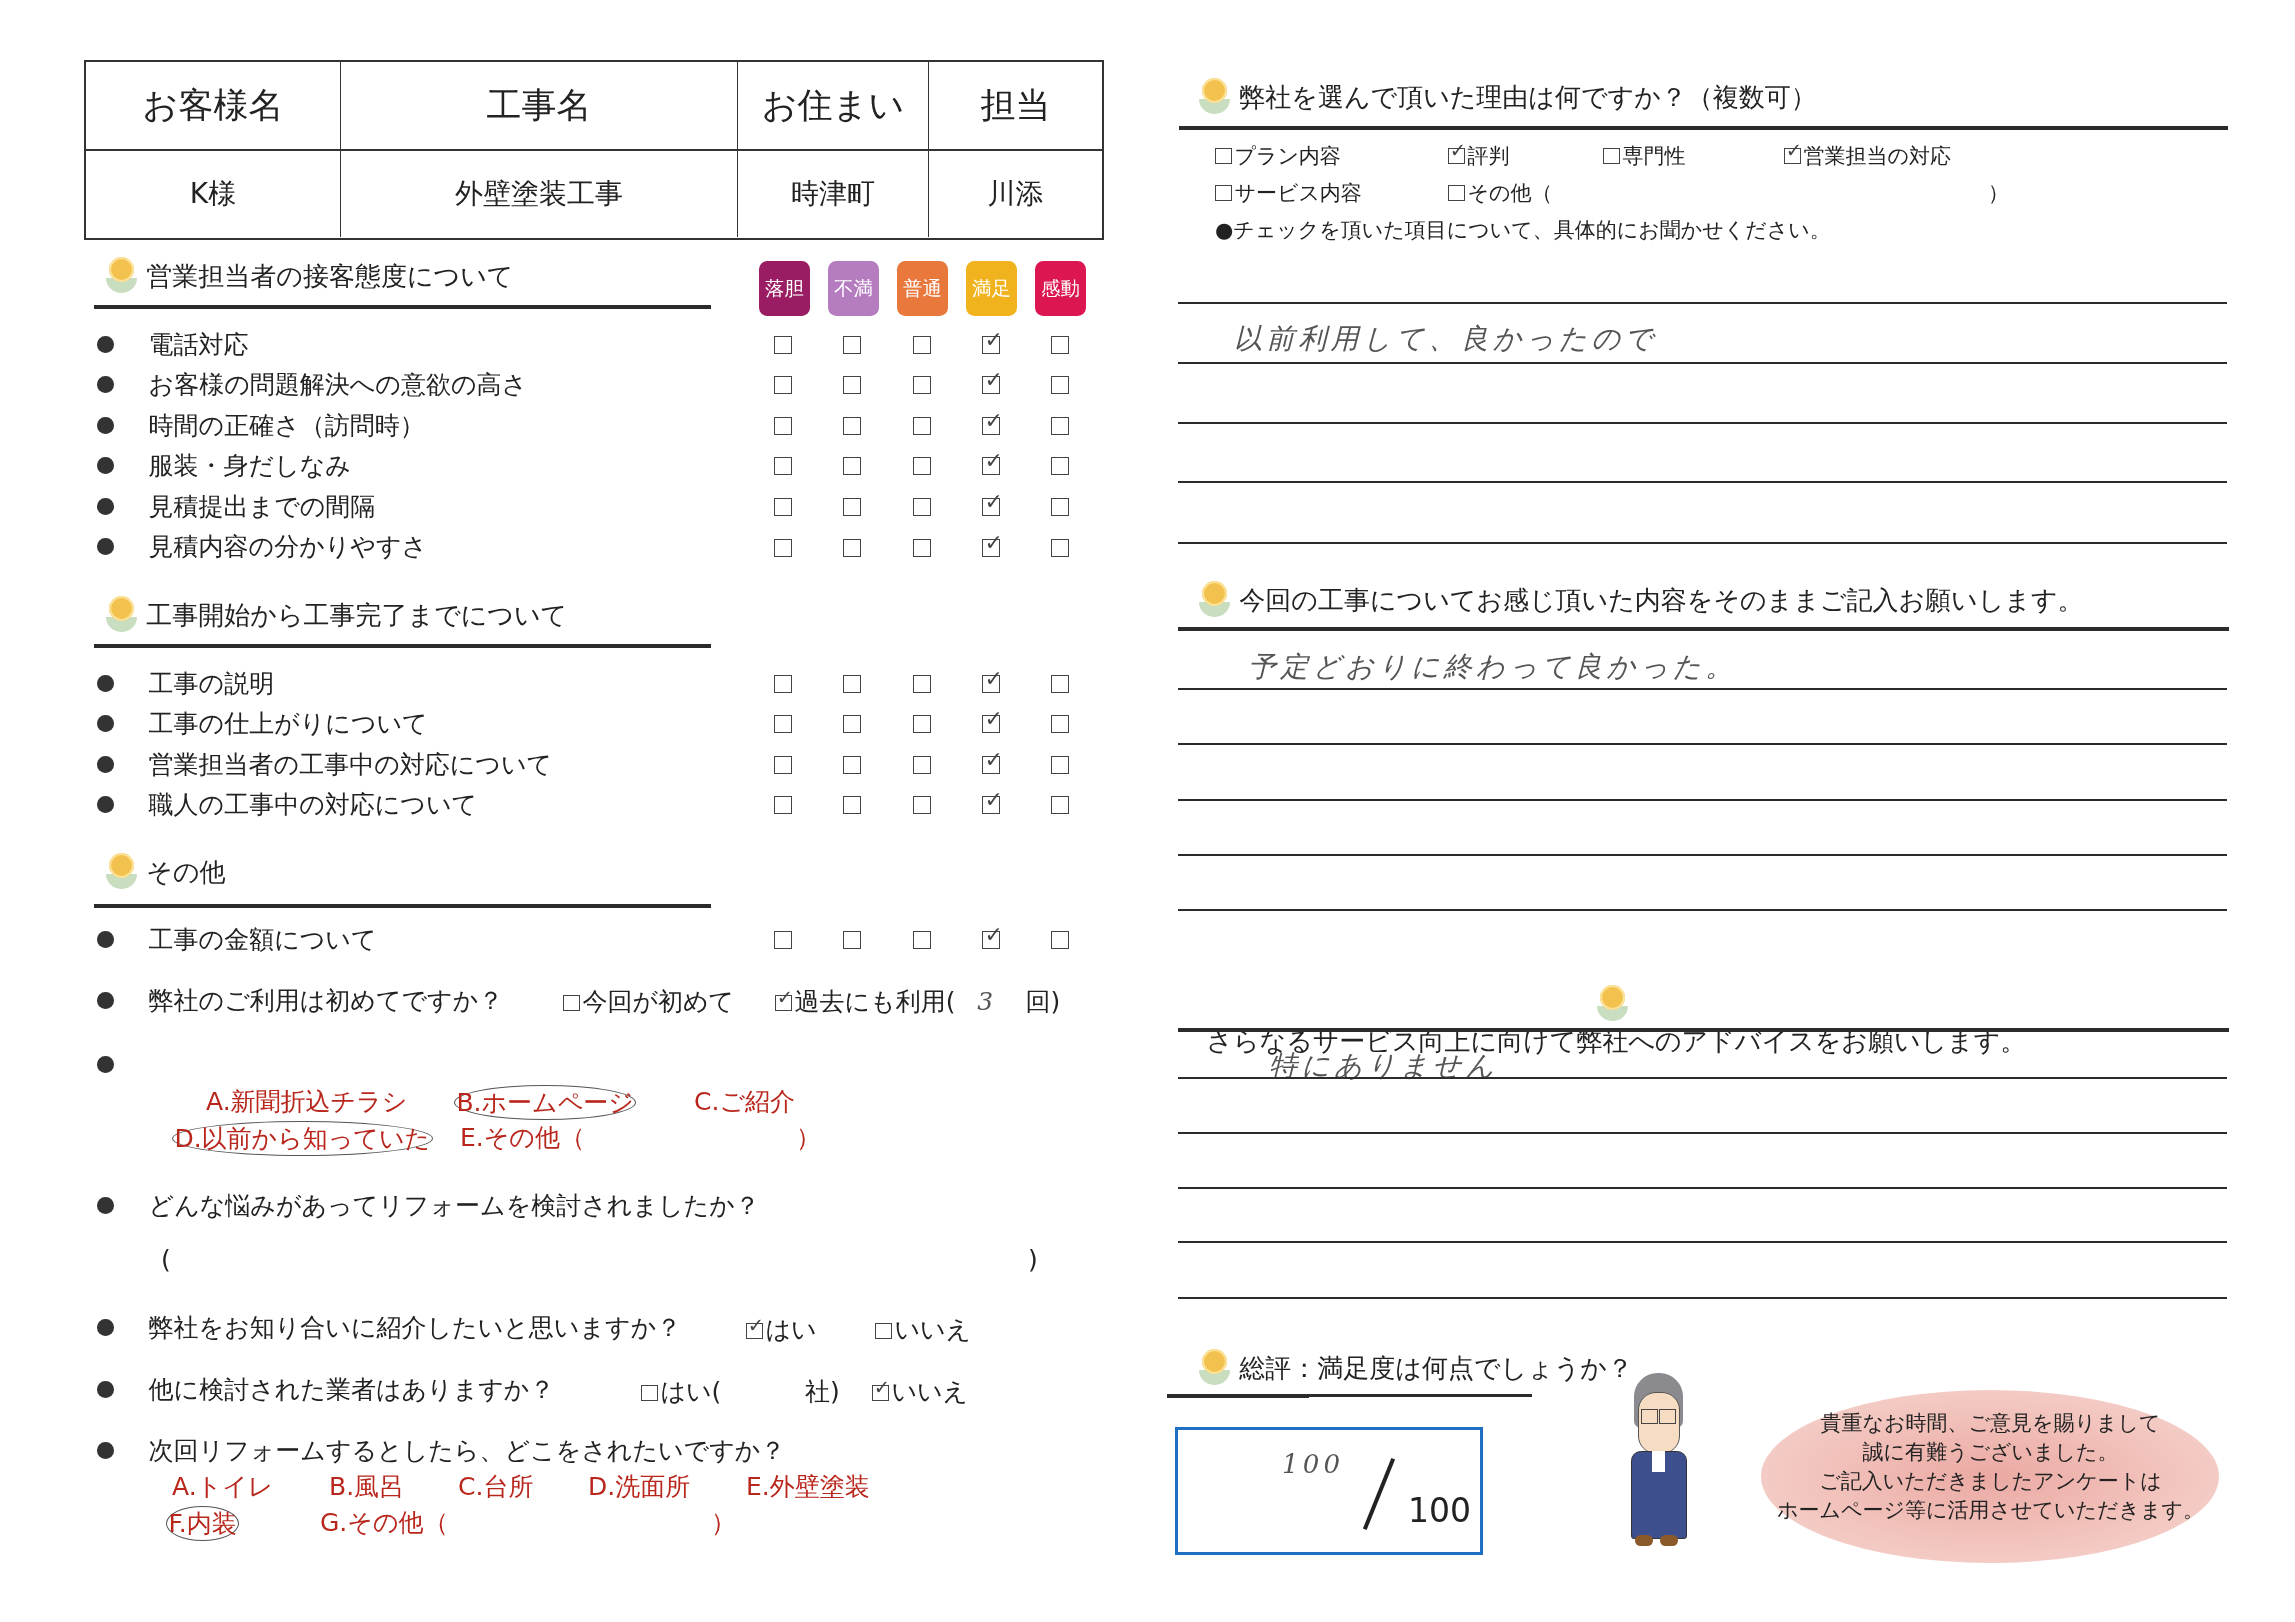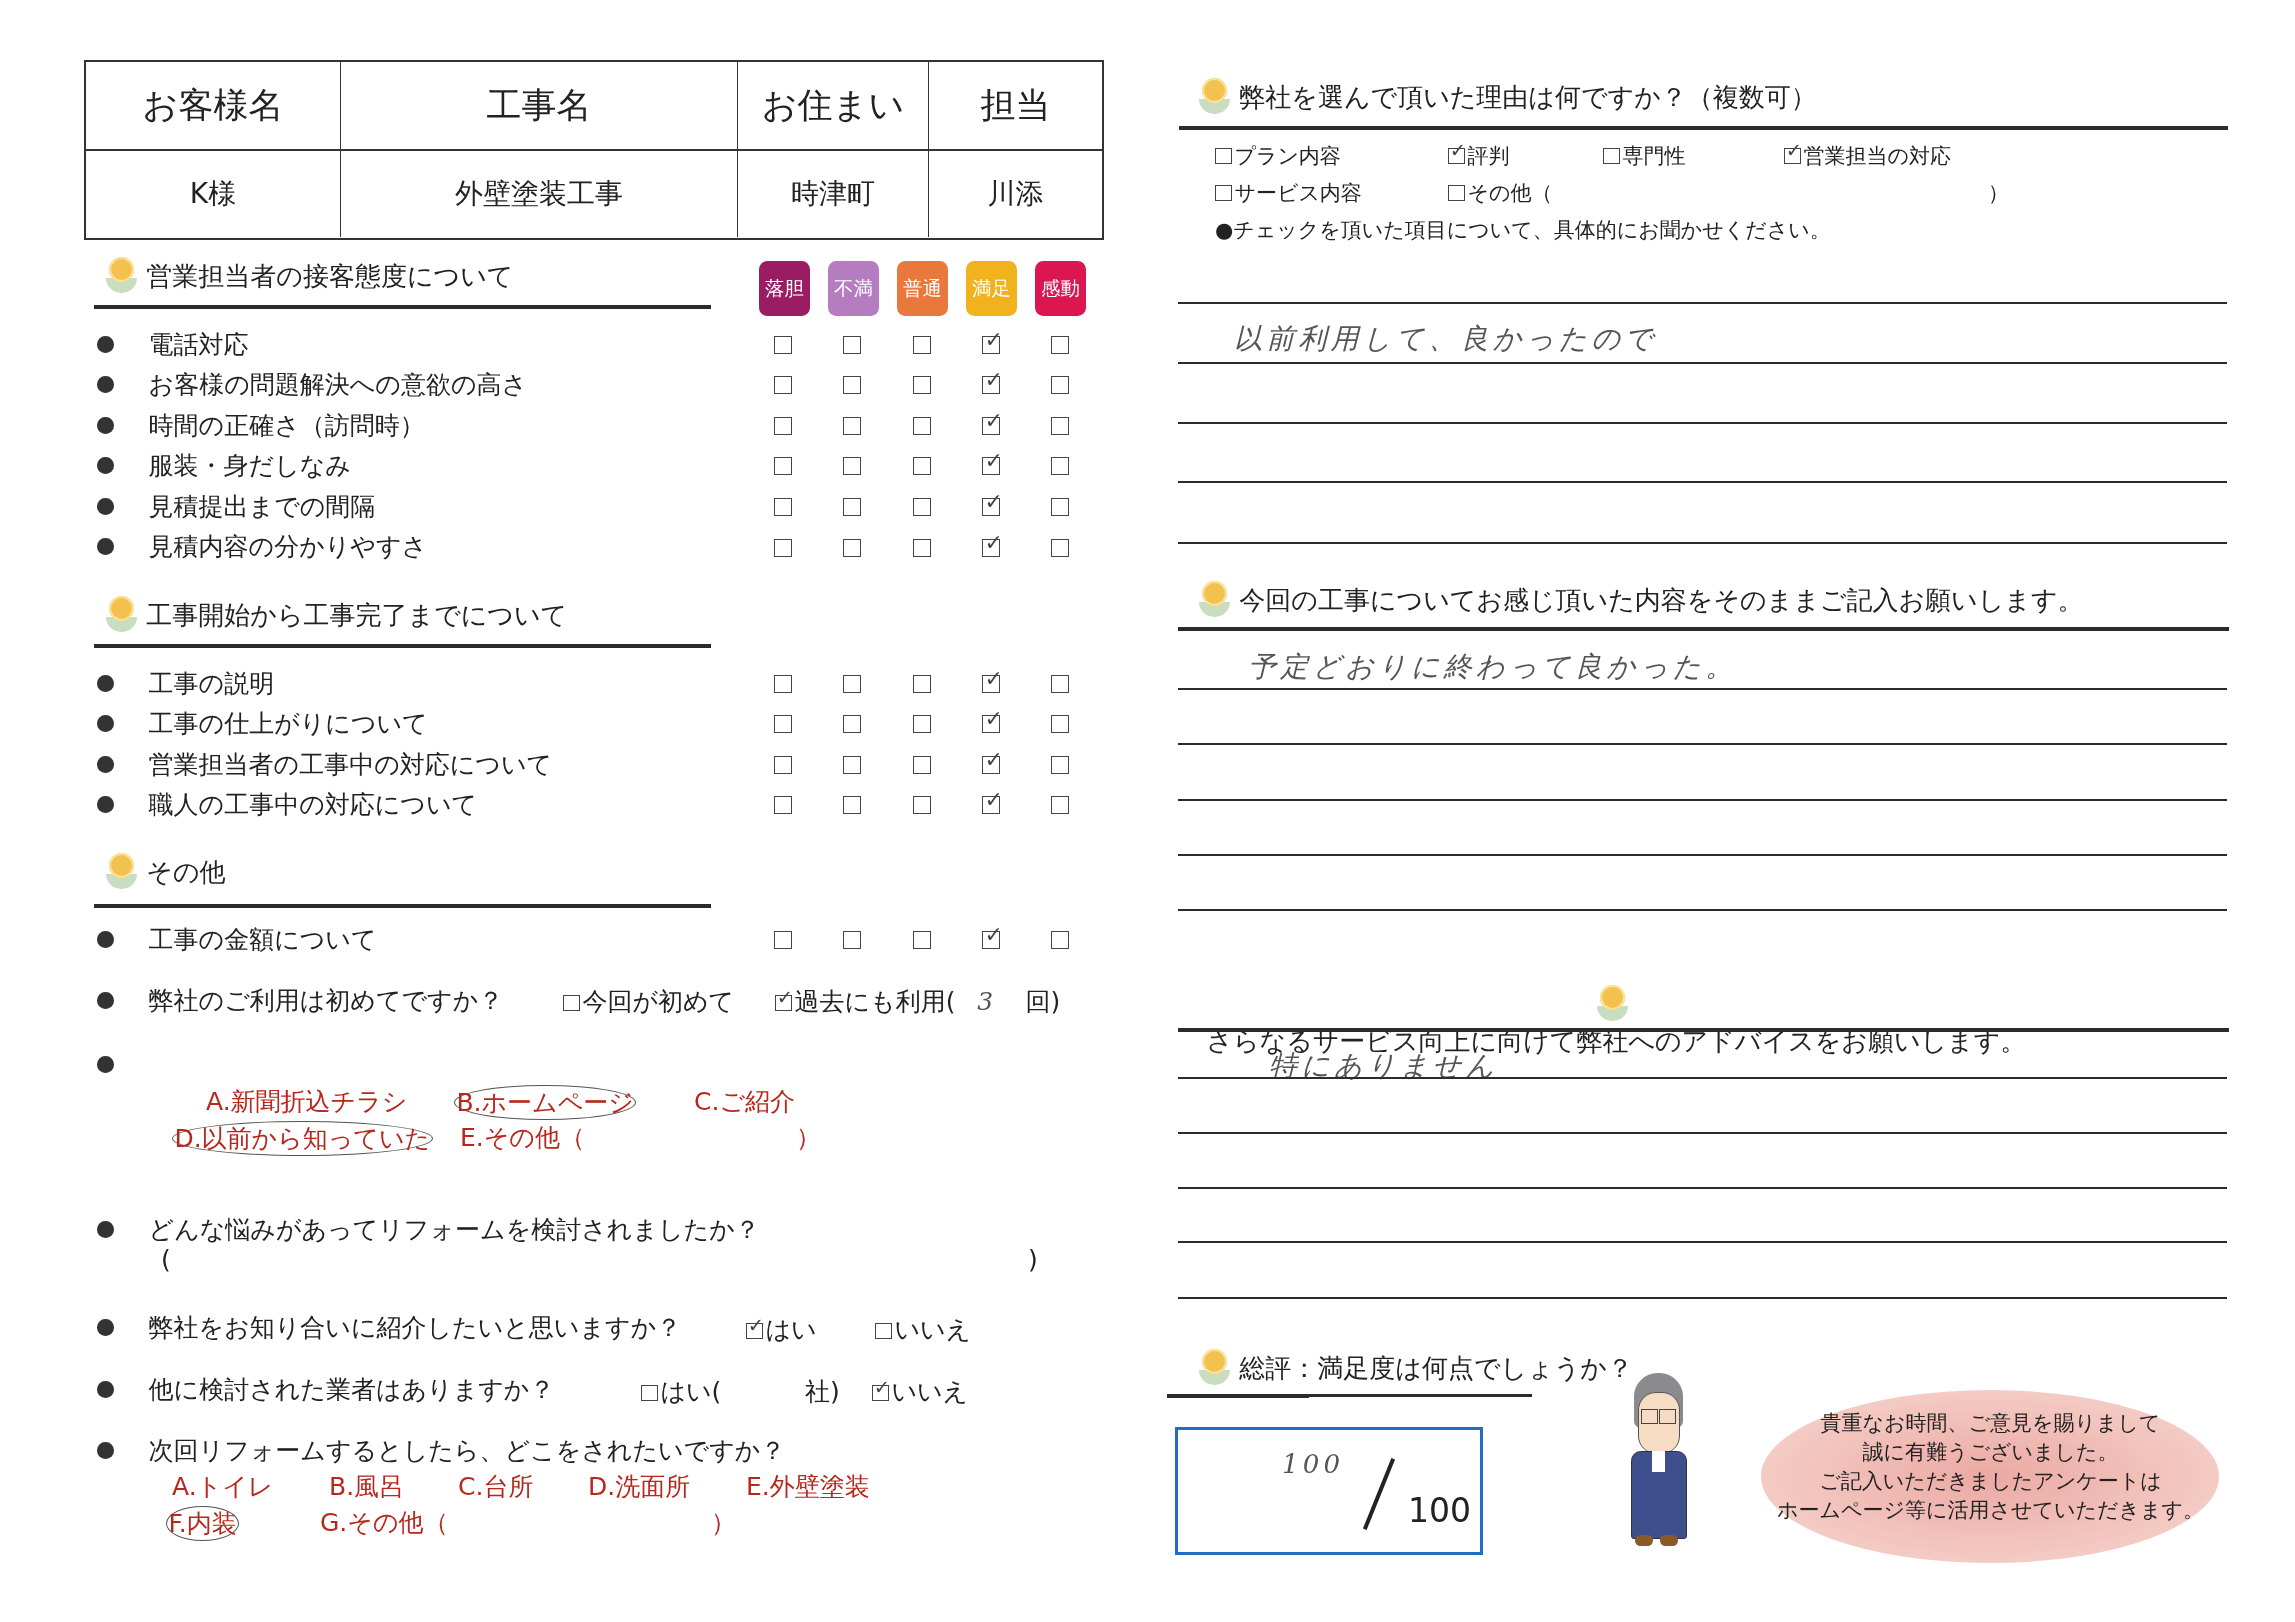--- a/index.html
+++ b/index.html
@@ -232,21 +232,21 @@
 <div class="row" style="top:1045px;">
   <div class="dot"></div>
 </div>
 <div class="q red" style="left:173px; top:1085px;margin-left:33px;">A.新聞折込チラシ</div>
 <div class="q red circ" style="left:454px; top:1085px;">B.ホームページ</div>
 <div class="q red" style="left:694px; top:1085px;">C.ご紹介</div>
 <div class="q red circ" style="left:172px; top:1121px;">D.以前から知っていた</div>
 <div class="q red" style="left:460px; top:1121px;">E.その他（</div>
 <div class="q red" style="left:796px; top:1121px;">）</div>
 
-<div class="row" style="top:1186px;margin-top:24px;">
+<div class="row" style="top:1186px;">
   <div class="dot"></div>
   <span class="rlabel">どんな悩みがあってリフォームを検討されましたか？</span>
 </div>
 <div class="q" style="left:161px; top:1245px;">(</div>
 <div class="q" style="left:1028px; top:1245px;">)</div>
 <div class="abs" style="left:180px; top:1245px; width:839px; height:33px;"></div>
 
 <div class="row" style="top:1308px;">
   <div class="dot"></div>
   <span class="rlabel">弊社をお知り合いに紹介したいと思いますか？</span>

